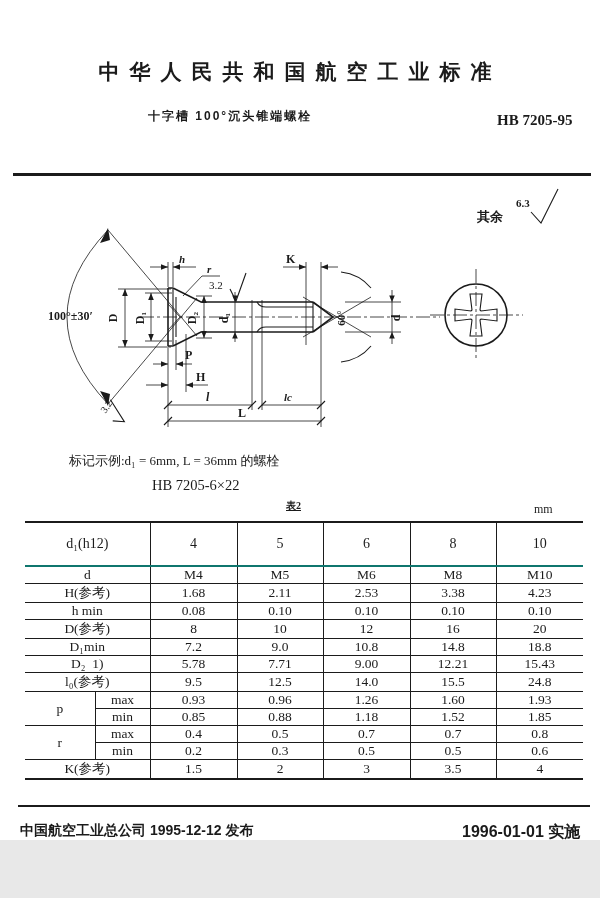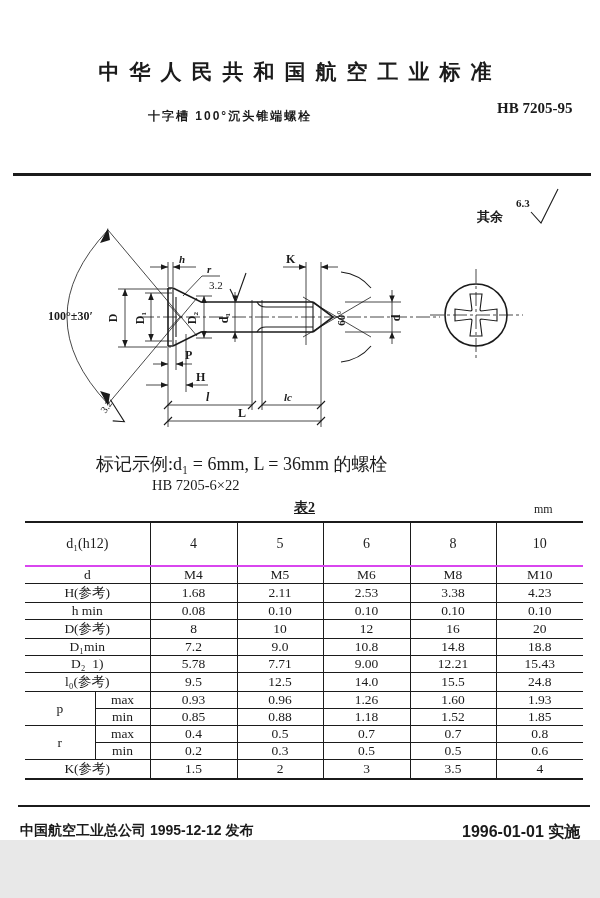--- a/index.html
+++ b/index.html
@@ -5,38 +5,38 @@
   html,body{margin:0;padding:0;background:#e8e8e8;}
   #page{position:relative;width:600px;height:840px;background:#ffffff;margin:0 auto;
         font-family:"Liberation Serif",serif;color:#1b1b1b;overflow:hidden;}
   .abs{position:absolute;}
   
   #org-title{top:58px;left:0;width:600px;text-align:center;
              font-family:"Liberation Sans",sans-serif;font-weight:bold;
              font-size:21px;letter-spacing:10px;white-space:nowrap;}
   #doc-title{top:108px;left:148px;font-family:"Liberation Sans",sans-serif;
              font-weight:bold;font-size:12px;letter-spacing:2px;white-space:nowrap;}
-  #std-code{top:100px;left:497px;font-weight:bold;font-size:15px;white-space:nowrap;}
+  #std-code{top:112px;left:497px;font-weight:bold;font-size:15px;white-space:nowrap;}
   #top-rule{top:173px;left:13px;width:578px;height:3px;background:#1b1b1b;}
   
-  #example-line{top:452px;left:96px;font-size:18px;white-space:pre;}
+  #example-line{top:452px;left:69px;font-size:13px;white-space:pre;}
   #example-code{top:477px;left:152px;font-size:14.5px;white-space:pre;}
-  #table-caption{top:499px;left:294px;font-size:14px;font-weight:bold;text-decoration:underline;}
+  #table-caption{top:499px;left:286px;font-size:10px;font-weight:bold;text-decoration:underline;}
   #table-unit{top:502px;left:534px;font-size:12px;}
   
   #dim-table{position:absolute;top:521px;left:25px;width:558px;
              border-collapse:collapse;table-layout:fixed;
              border-top:2.5px solid #1b1b1b;border-bottom:2.5px solid #1b1b1b;}
   #dim-table td{border:1px solid #1b1b1b;text-align:center;vertical-align:middle;
                 padding:0;font-size:13.5px;white-space:pre;overflow:hidden;}
   #dim-table td:first-child{border-left:none;}
   #dim-table td:last-child{border-right:none;}
   #dim-table tr{height:17px;}
   #dim-table tr.r1{height:44px;}
-  #dim-table tr.r1 td{border-bottom:2px solid #d946ef;font-size:14px;}
+  #dim-table tr.r1 td{border-bottom:2px solid #0f766e;font-size:14px;}
   
   #footer-rule{top:805px;left:18px;width:572px;height:2px;background:#1b1b1b;}
   #footer-left{top:822px;left:20px;font-family:"Liberation Sans",sans-serif;
                font-weight:bold;font-size:14px;white-space:nowrap;}
   #footer-right{top:822px;left:462px;font-family:"Liberation Sans",sans-serif;
                 font-weight:bold;font-size:16px;white-space:nowrap;}
   #page-number{top:846px;left:540px;font-size:14.5px;}
   
   #drawing-svg{position:absolute;top:0;left:0;width:600px;height:898px;}
   #drawing-svg text{fill:#1b1b1b;stroke:none;font-family:"Liberation Serif",serif;

